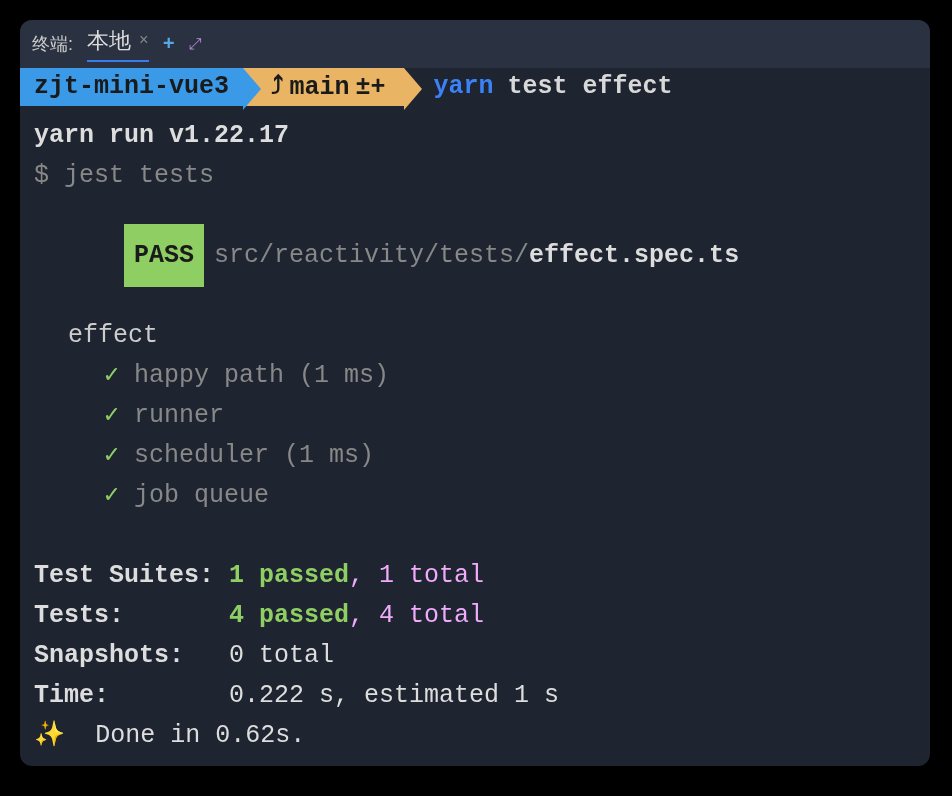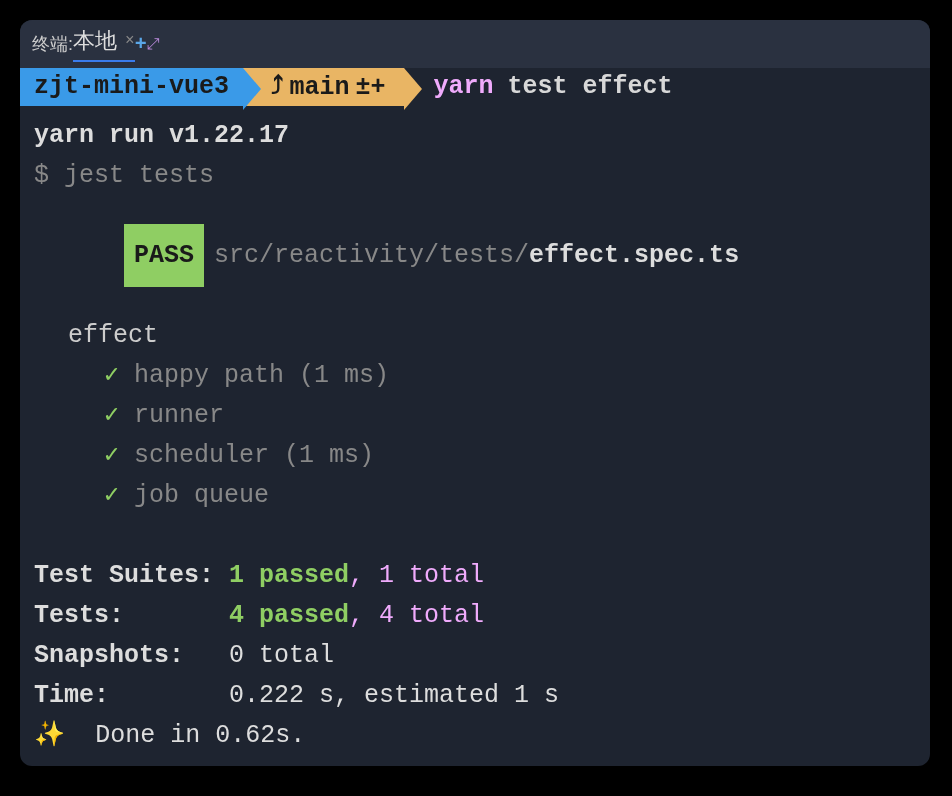--- a/index.html
+++ b/index.html
@@ -18,20 +18,21 @@
       background: #1e2430;
       border-radius: 12px;
       overflow: hidden;
       width: 910px;
     }
     .tab-bar {
       background: #2a3140;
       padding: 6px 12px;
       display: flex;
       align-items: center;
+      gap: 14px;
     }
     .tab-label {
       color: #ccc;
       font-size: 18px;
       font-family: sans-serif;
     }
     .tab-item {
       display: flex;
       align-items: center;
       gap: 8px;
@@ -109,21 +110,21 @@
     }
     .git-status {
       font-weight: bold;
     }
     .prompt-cmd {
       padding: 4px 20px 4px 30px;
       display: flex;
       gap: 14px;
     }
     .cmd-yarn {
-      color: #f0abfc;
+      color: #3b82f6;
     }
     .cmd-args {
       color: #d8d8d8;
     }
     .terminal-content {
       padding: 10px 14px;
       font-size: 25px;
       line-height: 1.6;
     }
     .yarn-version {

